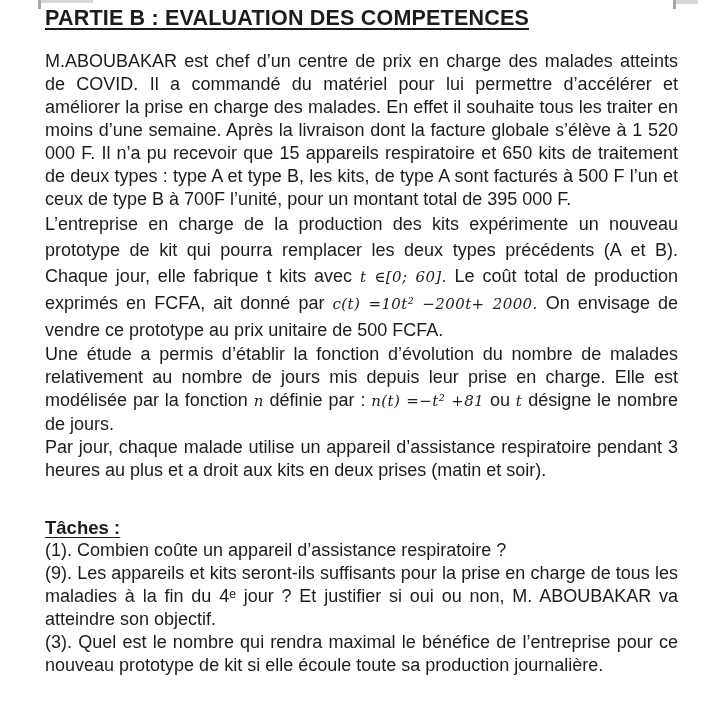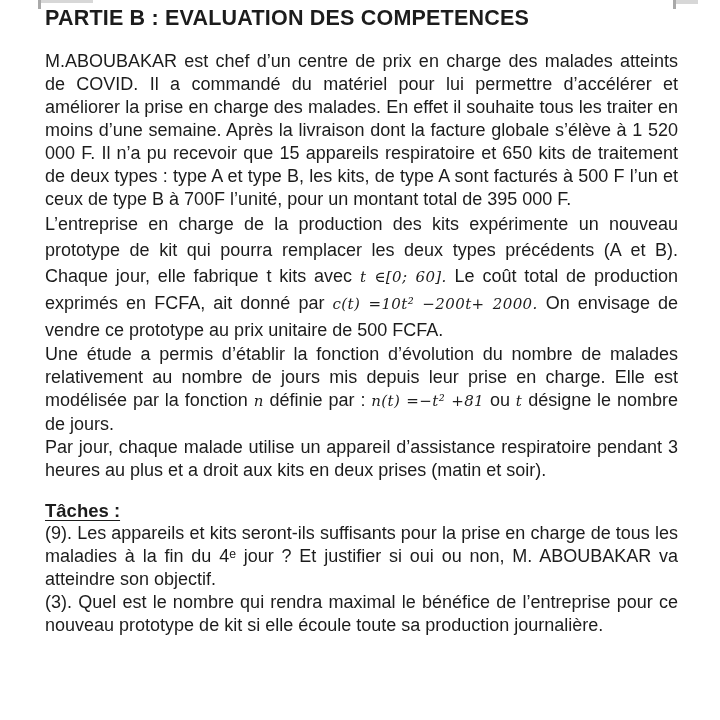--- a/index.html
+++ b/index.html
@@ -38,40 +38,41 @@
   }
   .artifact-left  { left: 38px;  width: 55px; height: 3px; }
   .artifact-right { left: 673px; width: 25px; height: 4px; }
 
   .doc-title {
     margin: 0 0 19px 0;
     font-size: 21.5px;
     line-height: 25px;
     font-weight: 700;
     letter-spacing: 0.2px;
+    text-decoration: underline;
     text-underline-offset: 3px;
   }
   p.body-para {
     margin: 0;
     font-size: 18px;
     line-height: 23px;
     text-align: justify;
     text-justify: inter-word;
   }
   p.math-para { line-height: 26px; }
   .run-b { font-weight: 400; }
   .run-m {
     font-family: "DejaVu Serif", serif;
     font-style: italic;
     font-size: 15px;
     letter-spacing: 0.4px;
     white-space: nowrap;
   }
   .tasks-heading {
-    margin: 17px 0 0 0;
+    margin: 34px 0 0 0;
     font-size: 18.5px;
     line-height: 23px;
     font-weight: 700;
     text-decoration: underline;
     text-underline-offset: 3px;
   }
 </style>
 </head>
 <body>
 
@@ -89,18 +90,19 @@
   <p class="body-para"><span class="run-b">M.ABOUBAKAR est chef d’un centre de prix en charge des malades atteints de COVID.</span><span class="run-r"> Il a commandé du matériel pour lui permettre d’accélérer et améliorer la prise en charge des malades. En effet il souhaite tous les traiter en moins d’une semaine. Après la livraison dont la facture globale s’élève à 1 520 000 F. Il n’a pu recevoir que 15 appareils respiratoire et 650 kits de traitement de deux types : type A et type B, les kits, de type A sont facturés à 500 F l’un et ceux de type B à 700F l’unité, pour un montant total de 395 000 F.</span></p>
 
   <p class="body-para math-para"><span class="run-b">L’entreprise en charge de la production des kits expérimente un nouveau prototype de kit qui pourra remplacer les deux types précédents (A et B).</span><span class="run-r"> Chaque jour, elle fabrique t kits avec </span><span class="run-m">t ∈[0; 60].</span><span class="run-r"> Le coût total de production exprimés en FCFA, ait donné par </span><span class="run-m">c(t) =10t² −200t+ 2000.</span><span class="run-r"> On envisage de vendre ce prototype au prix unitaire de 500 FCFA.</span></p>
 
   <p class="body-para"><span class="run-b">Une étude a permis d’établir la fonction d’évolution du nombre de malades relativement au nombre de jours mis depuis leur prise en charge.</span><span class="run-r"> Elle est modélisée par la fonction </span><span class="run-m">n</span><span class="run-r"> définie par : </span><span class="run-m">n(t) =−t² +81</span><span class="run-r"> ou </span><span class="run-m">t</span><span class="run-r"> désigne le nombre de jours.</span></p>
 
   <p class="body-para"><span class="run-r">Par jour, chaque malade utilise un appareil d’assistance respiratoire pendant 3 heures au plus et a droit aux kits en deux prises (matin et soir).</span></p>
 
   <h2 class="tasks-heading">Tâches :</h2>
 
+  <p class="body-para"><span class="run-r">(1). Combien coûte un appareil d’assistance respiratoire ?</span></p>
 
   <p class="body-para"><span class="run-r">(9). Les appareils et kits seront-ils suffisants pour la prise en charge de tous les maladies à la fin du 4ᵉ jour ? Et justifier si oui ou non, M. ABOUBAKAR va atteindre son objectif.</span></p>
 
   <p class="body-para"><span class="run-r">(3). Quel est le nombre qui rendra maximal le bénéfice de l’entreprise pour ce nouveau prototype de kit si elle écoule toute sa production journalière.</span></p>
 
 </div>
 
 </body></html>

